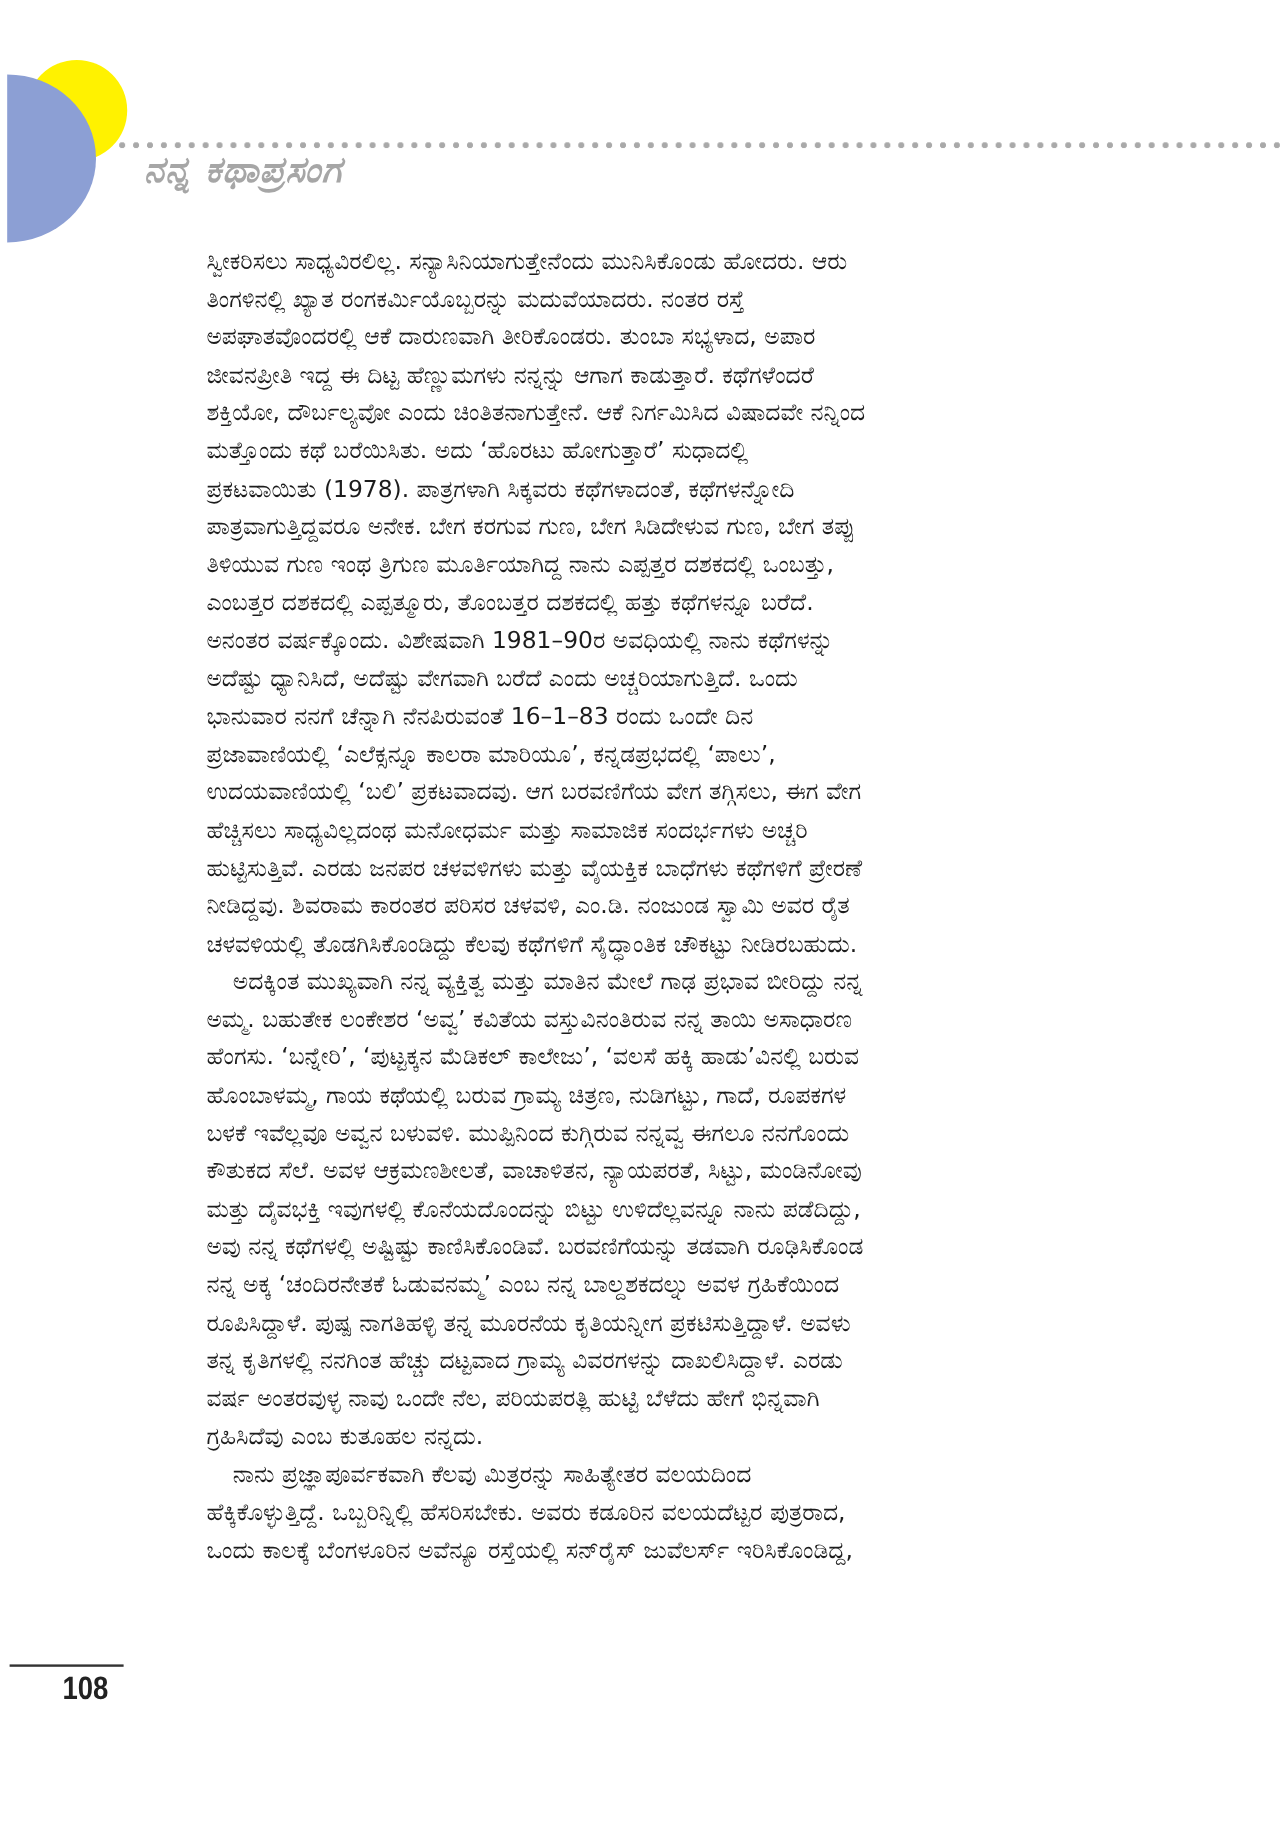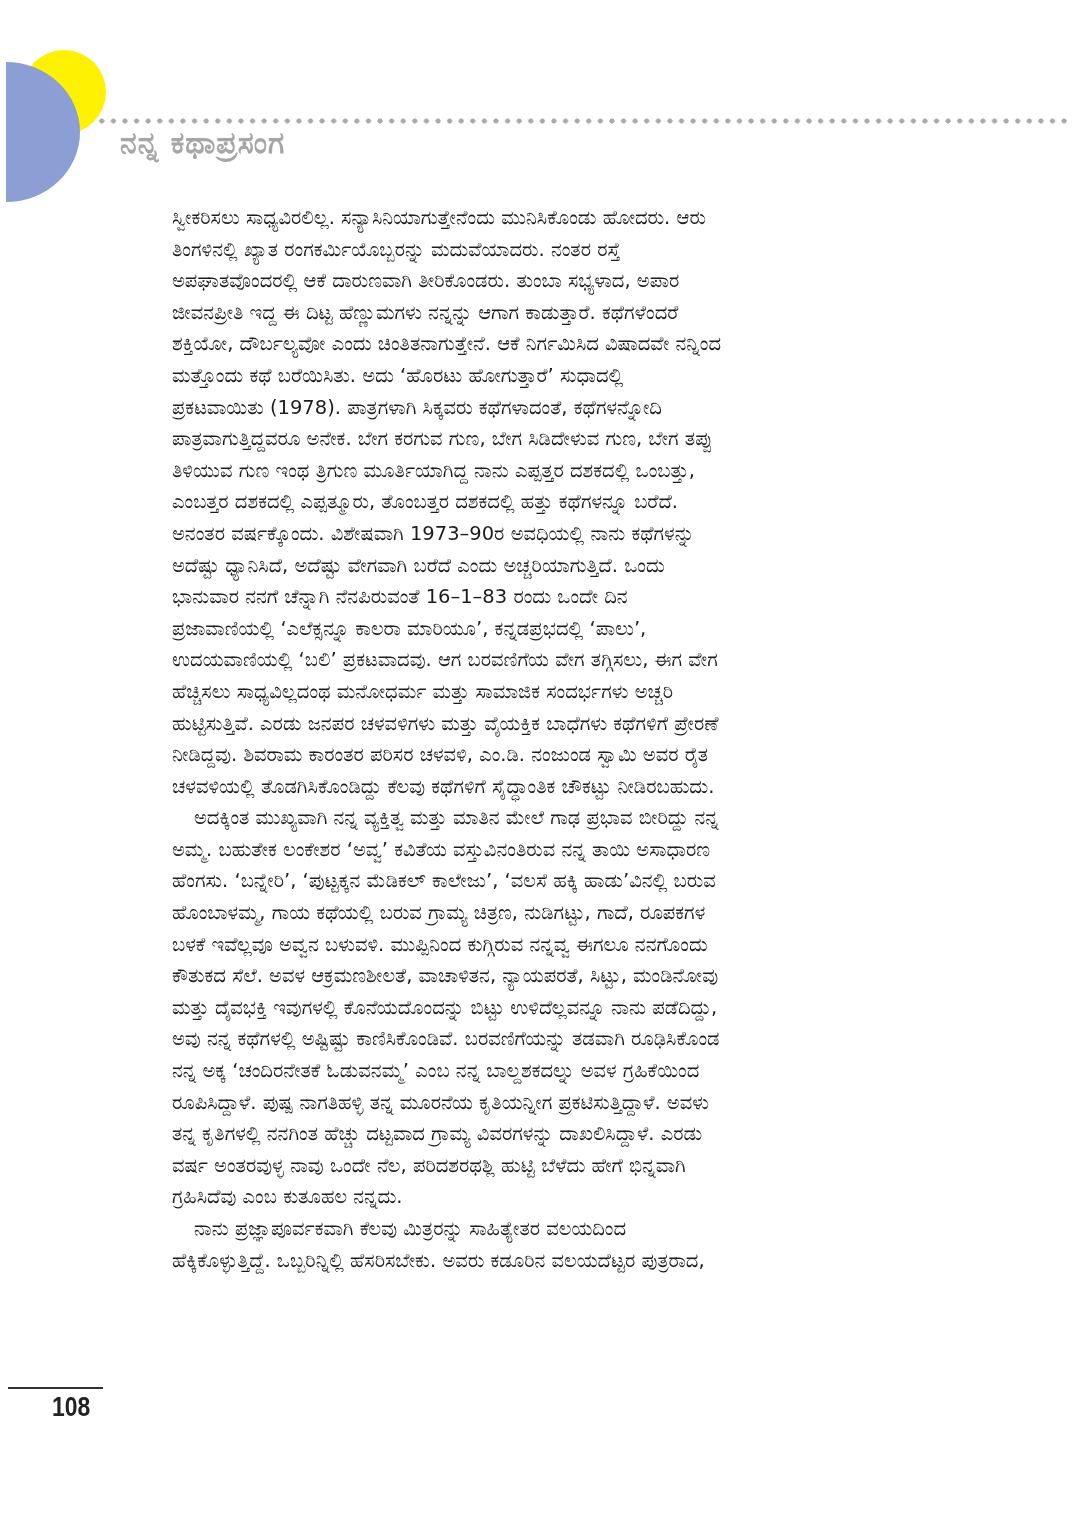--- a/index.html
+++ b/index.html
@@ -3,21 +3,21 @@
 <meta charset="utf-8">
 <style>
   html, body { margin: 0; padding: 0; background: #ffffff; }
   body { width: 1072px; height: 1525px; position: relative; overflow: hidden;
          font-family: "DejaVu Sans", sans-serif; color: #1a1a1a; }
   .deco { position: absolute; left: 0; top: 0; width: 120px; height: 210px; }
   .dotline { position: absolute; left: 96px; top: 117px; width: 976px; height: 8px;
              background-image: radial-gradient(circle, #a9a9a9 2.3px, transparent 2.8px);
              background-size: 11.6px 8px; background-repeat: repeat-x; }
   .running-head { position: absolute; left: 120px; top: 125px; font-size: 30px;
-                  font-weight: bold; color: #a6a6a6; letter-spacing: 1px; white-space: nowrap; }
+                  font-weight: bold; color: #a6a6a6; letter-spacing: 1px; white-space: nowrap; font-style: italic; }
   .body-text { position: absolute; left: 152px; top: 202px; width: 760px; }
   .line { height: 31.6px; line-height: 31.6px; font-size: 19.5px; white-space: nowrap;
           overflow: hidden; color: #1c1c1c; margin-left: 20px; }
   .line.indent { padding-left: 22px; }
   .footer-rule { position: absolute; left: 8px; top: 1387px; width: 95px; height: 1.5px; background: #333; }
   .page-number { position: absolute; left: 52px; top: 1392px; font-family: "Liberation Sans", sans-serif;
                  font-weight: bold; font-size: 27px; color: #222; transform: scaleX(0.85);
                  transform-origin: left top; }
 </style>
 </head>
@@ -35,40 +35,41 @@
     <div class="line">ಸ್ವೀಕರಿಸಲು ಸಾಧ್ಯವಿರಲಿಲ್ಲ. ಸನ್ಯಾಸಿನಿಯಾಗುತ್ತೇನೆಂದು ಮುನಿಸಿಕೊಂಡು ಹೋದರು. ಆರು</div>
     <div class="line">ತಿಂಗಳಿನಲ್ಲಿ ಖ್ಯಾತ ರಂಗಕರ್ಮಿಯೊಬ್ಬರನ್ನು ಮದುವೆಯಾದರು. ನಂತರ ರಸ್ತೆ</div>
     <div class="line">ಅಪಘಾತವೊಂದರಲ್ಲಿ ಆಕೆ ದಾರುಣವಾಗಿ ತೀರಿಕೊಂಡರು. ತುಂಬಾ ಸಭ್ಯಳಾದ, ಅಪಾರ</div>
     <div class="line">ಜೀವನಪ್ರೀತಿ ಇದ್ದ ಈ ದಿಟ್ಟ ಹೆಣ್ಣುಮಗಳು ನನ್ನನ್ನು ಆಗಾಗ ಕಾಡುತ್ತಾರೆ. ಕಥೆಗಳೆಂದರೆ</div>
     <div class="line">ಶಕ್ತಿಯೋ, ದೌರ್ಬಲ್ಯವೋ ಎಂದು ಚಿಂತಿತನಾಗುತ್ತೇನೆ. ಆಕೆ ನಿರ್ಗಮಿಸಿದ ವಿಷಾದವೇ ನನ್ನಿಂದ</div>
     <div class="line">ಮತ್ತೊಂದು ಕಥೆ ಬರೆಯಿಸಿತು. ಅದು ‘ಹೊರಟು ಹೋಗುತ್ತಾರೆ’ ಸುಧಾದಲ್ಲಿ</div>
     <div class="line">ಪ್ರಕಟವಾಯಿತು (1978). ಪಾತ್ರಗಳಾಗಿ ಸಿಕ್ಕವರು ಕಥೆಗಳಾದಂತೆ, ಕಥೆಗಳನ್ನೋದಿ</div>
     <div class="line">ಪಾತ್ರವಾಗುತ್ತಿದ್ದವರೂ ಅನೇಕ. ಬೇಗ ಕರಗುವ ಗುಣ, ಬೇಗ ಸಿಡಿದೇಳುವ ಗುಣ, ಬೇಗ ತಪ್ಪು</div>
     <div class="line">ತಿಳಿಯುವ ಗುಣ ಇಂಥ ತ್ರಿಗುಣ ಮೂರ್ತಿಯಾಗಿದ್ದ ನಾನು ಎಪ್ಪತ್ತರ ದಶಕದಲ್ಲಿ ಒಂಬತ್ತು,</div>
     <div class="line">ಎಂಬತ್ತರ ದಶಕದಲ್ಲಿ ಎಪ್ಪತ್ಮೂರು, ತೊಂಬತ್ತರ ದಶಕದಲ್ಲಿ ಹತ್ತು ಕಥೆಗಳನ್ನೂ ಬರೆದೆ.</div>
-    <div class="line">ಅನಂತರ ವರ್ಷಕ್ಕೊಂದು. ವಿಶೇಷವಾಗಿ 1973–90ರ ಅವಧಿಯಲ್ಲಿ ನಾನು ಕಥೆಗಳನ್ನು</div>
+    <div class="line">ಅನಂತರ ವರ್ಷಕ್ಕೊಂದು. ವಿಶೇಷವಾಗಿ 1981–90ರ ಅವಧಿಯಲ್ಲಿ ನಾನು ಕಥೆಗಳನ್ನು</div>
     <div class="line">ಅದೆಷ್ಟು ಧ್ಯಾನಿಸಿದೆ, ಅದೆಷ್ಟು ವೇಗವಾಗಿ ಬರೆದೆ ಎಂದು ಅಚ್ಚರಿಯಾಗುತ್ತಿದೆ. ಒಂದು</div>
     <div class="line">ಭಾನುವಾರ ನನಗೆ ಚೆನ್ನಾಗಿ ನೆನಪಿರುವಂತೆ 16–1–83 ರಂದು ಒಂದೇ ದಿನ</div>
     <div class="line">ಪ್ರಜಾವಾಣಿಯಲ್ಲಿ ‘ಎಲೆಕ್ಸನ್ನೂ ಕಾಲರಾ ಮಾರಿಯೂ’, ಕನ್ನಡಪ್ರಭದಲ್ಲಿ ‘ಪಾಲು’,</div>
     <div class="line">ಉದಯವಾಣಿಯಲ್ಲಿ ‘ಬಲಿ’ ಪ್ರಕಟವಾದವು. ಆಗ ಬರವಣಿಗೆಯ ವೇಗ ತಗ್ಗಿಸಲು, ಈಗ ವೇಗ</div>
     <div class="line">ಹೆಚ್ಚಿಸಲು ಸಾಧ್ಯವಿಲ್ಲದಂಥ ಮನೋಧರ್ಮ ಮತ್ತು ಸಾಮಾಜಿಕ ಸಂದರ್ಭಗಳು ಅಚ್ಚರಿ</div>
     <div class="line">ಹುಟ್ಟಿಸುತ್ತಿವೆ. ಎರಡು ಜನಪರ ಚಳವಳಿಗಳು ಮತ್ತು ವೈಯಕ್ತಿಕ ಬಾಧೆಗಳು ಕಥೆಗಳಿಗೆ ಪ್ರೇರಣೆ</div>
     <div class="line">ನೀಡಿದ್ದವು. ಶಿವರಾಮ ಕಾರಂತರ ಪರಿಸರ ಚಳವಳಿ, ಎಂ.ಡಿ. ನಂಜುಂಡ ಸ್ವಾಮಿ ಅವರ ರೈತ</div>
     <div class="line">ಚಳವಳಿಯಲ್ಲಿ ತೊಡಗಿಸಿಕೊಂಡಿದ್ದು ಕೆಲವು ಕಥೆಗಳಿಗೆ ಸೈದ್ಧಾಂತಿಕ ಚೌಕಟ್ಟು ನೀಡಿರಬಹುದು.</div>
     <div class="line indent">ಅದಕ್ಕಿಂತ ಮುಖ್ಯವಾಗಿ ನನ್ನ ವ್ಯಕ್ತಿತ್ವ ಮತ್ತು ಮಾತಿನ ಮೇಲೆ ಗಾಢ ಪ್ರಭಾವ ಬೀರಿದ್ದು ನನ್ನ</div>
     <div class="line">ಅಮ್ಮ. ಬಹುತೇಕ ಲಂಕೇಶರ ‘ಅವ್ವ’ ಕವಿತೆಯ ವಸ್ತುವಿನಂತಿರುವ ನನ್ನ ತಾಯಿ ಅಸಾಧಾರಣ</div>
     <div class="line">ಹೆಂಗಸು. ‘ಬನ್ನೇರಿ’, ‘ಪುಟ್ಟಕ್ಕನ ಮೆಡಿಕಲ್ ಕಾಲೇಜು’, ‘ವಲಸೆ ಹಕ್ಕಿ ಹಾಡು’ವಿನಲ್ಲಿ ಬರುವ</div>
     <div class="line">ಹೊಂಬಾಳಮ್ಮ, ಗಾಯ ಕಥೆಯಲ್ಲಿ ಬರುವ ಗ್ರಾಮ್ಯ ಚಿತ್ರಣ, ನುಡಿಗಟ್ಟು, ಗಾದೆ, ರೂಪಕಗಳ</div>
     <div class="line">ಬಳಕೆ ಇವೆಲ್ಲವೂ ಅವ್ವನ ಬಳುವಳಿ. ಮುಪ್ಪಿನಿಂದ ಕುಗ್ಗಿರುವ ನನ್ನವ್ವ ಈಗಲೂ ನನಗೊಂದು</div>
     <div class="line">ಕೌತುಕದ ಸೆಲೆ. ಅವಳ ಆಕ್ರಮಣಶೀಲತೆ, ವಾಚಾಳಿತನ, ನ್ಯಾಯಪರತೆ, ಸಿಟ್ಟು, ಮಂಡಿನೋವು</div>
     <div class="line">ಮತ್ತು ದೈವಭಕ್ತಿ ಇವುಗಳಲ್ಲಿ ಕೊನೆಯದೊಂದನ್ನು ಬಿಟ್ಟು ಉಳಿದೆಲ್ಲವನ್ನೂ ನಾನು ಪಡೆದಿದ್ದು,</div>
     <div class="line">ಅವು ನನ್ನ ಕಥೆಗಳಲ್ಲಿ ಅಷ್ಟಿಷ್ಟು ಕಾಣಿಸಿಕೊಂಡಿವೆ. ಬರವಣಿಗೆಯನ್ನು ತಡವಾಗಿ ರೂಢಿಸಿಕೊಂಡ</div>
     <div class="line">ನನ್ನ ಅಕ್ಕ ‘ಚಂದಿರನೇತಕೆ ಓಡುವನಮ್ಮ’ ಎಂಬ ನನ್ನ ಬಾಲ್ದಶಕದಲ್ನು ಅವಳ ಗ್ರಹಿಕೆಯಿಂದ</div>
     <div class="line">ರೂಪಿಸಿದ್ದಾಳೆ. ಪುಷ್ಪ ನಾಗತಿಹಳ್ಳಿ ತನ್ನ ಮೂರನೆಯ ಕೃತಿಯನ್ನೀಗ ಪ್ರಕಟಿಸುತ್ತಿದ್ದಾಳೆ. ಅವಳು</div>
     <div class="line">ತನ್ನ ಕೃತಿಗಳಲ್ಲಿ ನನಗಿಂತ ಹೆಚ್ಚು ದಟ್ಟವಾದ ಗ್ರಾಮ್ಯ ವಿವರಗಳನ್ನು ದಾಖಲಿಸಿದ್ದಾಳೆ. ಎರಡು</div>
-    <div class="line">ವರ್ಷ ಅಂತರವುಳ್ಳ ನಾವು ಒಂದೇ ನೆಲ, ಪರಿದಶರಥಶ್ಲಿ ಹುಟ್ಟಿ ಬೆಳೆದು ಹೇಗೆ ಭಿನ್ನವಾಗಿ</div>
+    <div class="line">ವರ್ಷ ಅಂತರವುಳ್ಳ ನಾವು ಒಂದೇ ನೆಲ, ಪರಿಯಪರತ್ಲಿ ಹುಟ್ಟಿ ಬೆಳೆದು ಹೇಗೆ ಭಿನ್ನವಾಗಿ</div>
     <div class="line">ಗ್ರಹಿಸಿದೆವು ಎಂಬ ಕುತೂಹಲ ನನ್ನದು.</div>
     <div class="line indent">ನಾನು ಪ್ರಜ್ಞಾಪೂರ್ವಕವಾಗಿ ಕೆಲವು ಮಿತ್ರರನ್ನು ಸಾಹಿತ್ಯೇತರ ವಲಯದಿಂದ</div>
     <div class="line">ಹೆಕ್ಕಿಕೊಳ್ಳುತ್ತಿದ್ದೆ. ಒಬ್ಬರಿನ್ನಿಲ್ಲಿ ಹೆಸರಿಸಬೇಕು. ಅವರು ಕಡೂರಿನ ವಲಯದೆಟ್ಟರ ಪುತ್ರರಾದ,</div>
+    <div class="line">ಒಂದು ಕಾಲಕ್ಕೆ ಬೆಂಗಳೂರಿನ ಅವೆನ್ಯೂ ರಸ್ತೆಯಲ್ಲಿ ಸನ್‌ರೈಸ್ ಜುವೆಲರ್ಸ್ ಇರಿಸಿಕೊಂಡಿದ್ದ,</div>
   </div>
 
 <div class="footer-rule"></div>
 <div class="page-number">108</div>
 
 </body></html>

